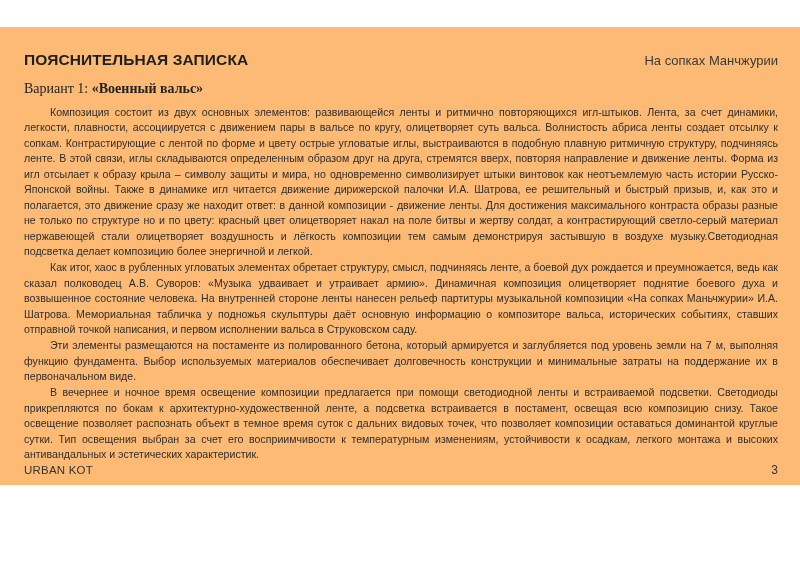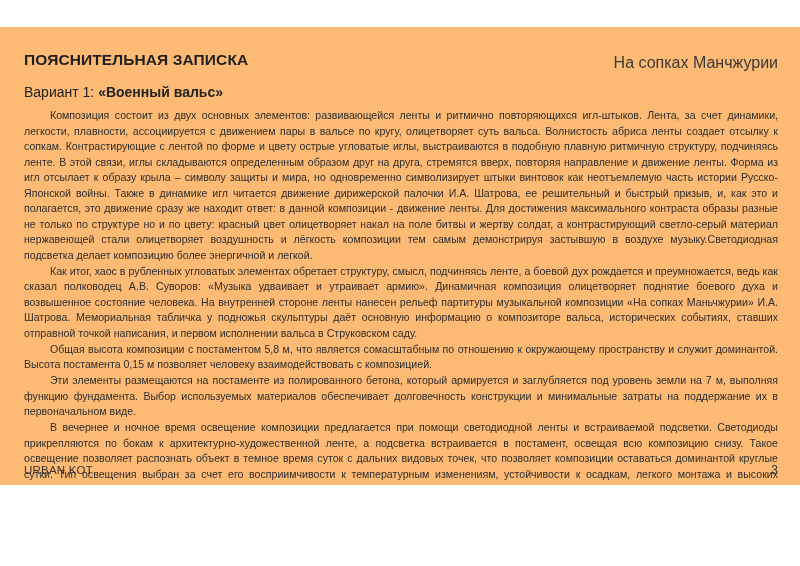--- a/index.html
+++ b/index.html
@@ -35,32 +35,33 @@
   .doc-title {
     font-size: 15.5px;
     font-weight: bold;
     letter-spacing: 0.1px;
     color: #1f1f1f;
     line-height: 1.15;
     margin: 0;
     white-space: nowrap;
   }
   .header-right {
-    font-size: 16px;
+    font-size: 13px;
     color: #3a3a3a;
     line-height: 1.2;
     padding-top: 2px;
     white-space: nowrap;
   }
   
   .variant-line {
     margin-top: 12px;
     font-size: 14px;
     line-height: 1.2;
     color: #232323;
+    font-family: Liberation Serif, serif;
   }
   .variant-line .variant-label {
     font-weight: normal;
   }
   .variant-line .variant-name {
     font-weight: bold;
   }
   
   .body-text {
     margin-top: 7px;
@@ -114,21 +115,20 @@
     <div class="header-right">На сопках Манчжурии</div>
   </div>
 
   <div class="variant-line">
     <span class="variant-label">Вариант 1: </span><span class="variant-name">«Военный вальс»</span>
   </div>
 
   <div class="body-text">
     <p>Композиция состоит из двух основных элементов: развивающейся ленты и ритмично повторяющихся игл-штыков. Лента, за счет динамики, легкости, плавности, ассоциируется с движением пары в вальсе по кругу, олицетворяет суть вальса. Волнистость абриса ленты создает отсылку к сопкам. Контрастирующие с лентой по форме и цвету острые угловатые иглы, выстраиваются в подобную плавную ритмичную структуру, подчиняясь ленте.  В этой связи, иглы складываются определенным образом друг на друга, стремятся вверх, повторяя направление и движение ленты. Форма из игл отсылает к образу крыла – символу защиты и мира, но одновременно символизирует штыки винтовок как неотъемлемую часть истории Русско-Японской войны. Также в динамике игл читается движение дирижерской палочки И.А. Шатрова, ее решительный и быстрый призыв, и, как это и полагается, это движение сразу же находит ответ: в данной композиции - движение ленты. Для достижения максимального контраста образы разные не только по структуре но и по цвету: красный цвет олицетворяет накал на поле битвы и жертву солдат, а контрастирующий светло-серый материал нержавеющей стали олицетворяет воздушность и лёгкость композиции тем самым демонстрируя застывшую в воздухе музыку.Светодиодная подсветка делает композицию более энергичной и легкой.</p>
     <p>Как итог, хаос в рубленных угловатых элементах обретает структуру, смысл, подчиняясь ленте, а боевой дух рождается и преумножается, ведь как сказал полководец А.В. Суворов: «Музыка удваивает и утраивает армию». Динамичная композиция олицетворяет поднятие боевого духа и возвышенное состояние человека. На внутренней стороне ленты нанесен рельеф партитуры музыкальной композиции «На сопках Маньчжурии» И.А. Шатрова. Мемориальная табличка у подножья скульптуры даёт основную информацию  о композиторе вальса, исторических событиях, ставших отправной точкой написания, и первом исполнении вальса в Струковском саду.</p>
-    <p>Общая высота композиции с постаментом 5,8 м, что является сомасштабным по отношению к окружающему пространству и служит доминантой. Высота постамента 0,15 м позволяет человеку взаимодействовать с композицией.</p>
     <p>Эти элементы размещаются на постаменте из полированного бетона, который армируется и заглубляется под уровень земли на 7 м, выполняя функцию фундамента. Выбор используемых материалов обеспечивает долговечность конструкции и минимальные затраты на поддержание их в первоначальном виде.</p>
     <p>В вечернее и ночное время освещение композиции предлагается при помощи светодиодной ленты и встраиваемой подсветки. Светодиоды прикрепляются по бокам к архитектурно-художественной ленте, а подсветка встраивается в постамент, освещая всю композицию снизу. Такое освещение позволяет распознать объект в темное время суток с дальних видовых точек, что позволяет композиции оставаться доминантой круглые сутки. Тип освещения выбран за счет его восприимчивости к температурным изменениям, устойчивости к осадкам, легкого монтажа и высоких антивандальных и эстетических характеристик.</p>
   </div>
 
   <div class="footer">
     <span class="footer-left">URBAN KOT</span>
     <span class="footer-right">3</span>
   </div>
 
 </div>

